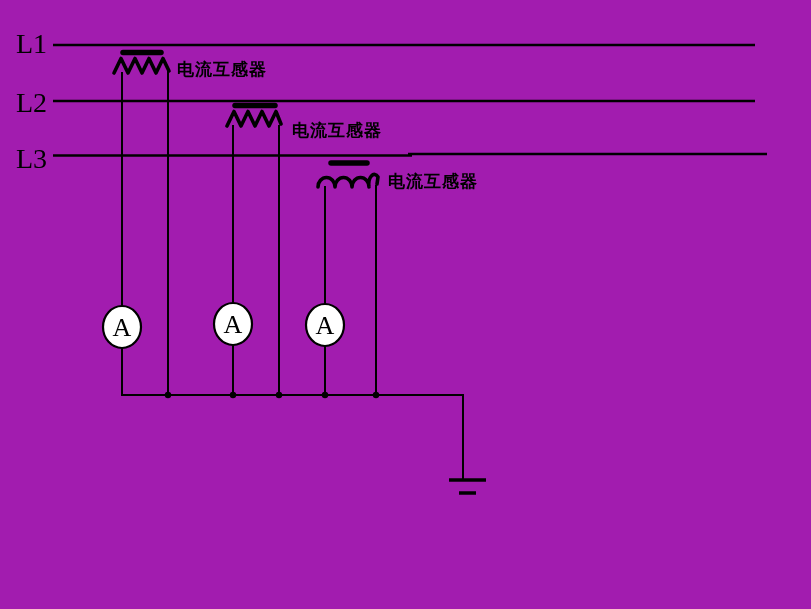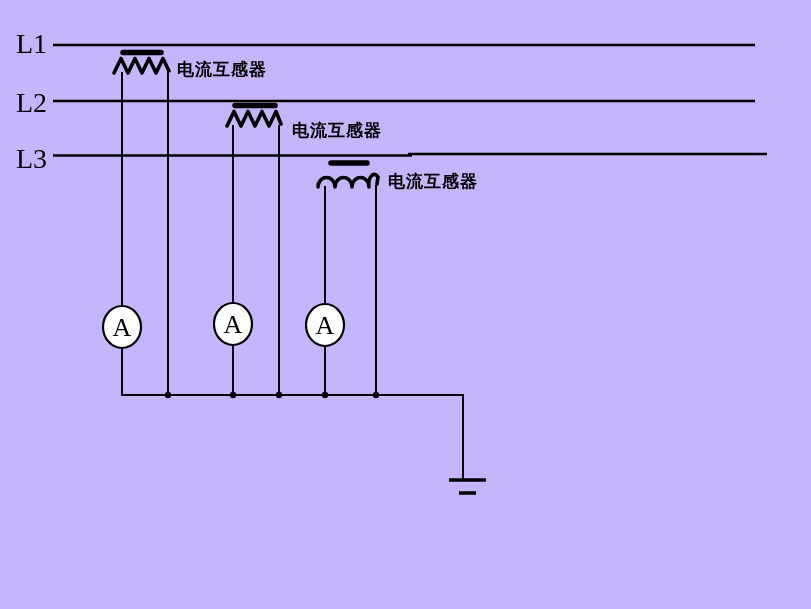--- a/index.html
+++ b/index.html
@@ -4,21 +4,21 @@
 <style>
   html, body {
     margin: 0;
     padding: 0;
     background: #ffffff;
   }
   .canvas {
     position: relative;
     width: 811px;
     height: 609px;
-    background: #c4b5fd;
+    background: #a21caf;
     overflow: hidden;
   }
   svg { display: block; }
   .phase-label {
     font-family: "Liberation Serif", serif;
     font-size: 28px;
     fill: #000000;
   }
   .ct-label {
     font-family: "Liberation Sans", sans-serif;

